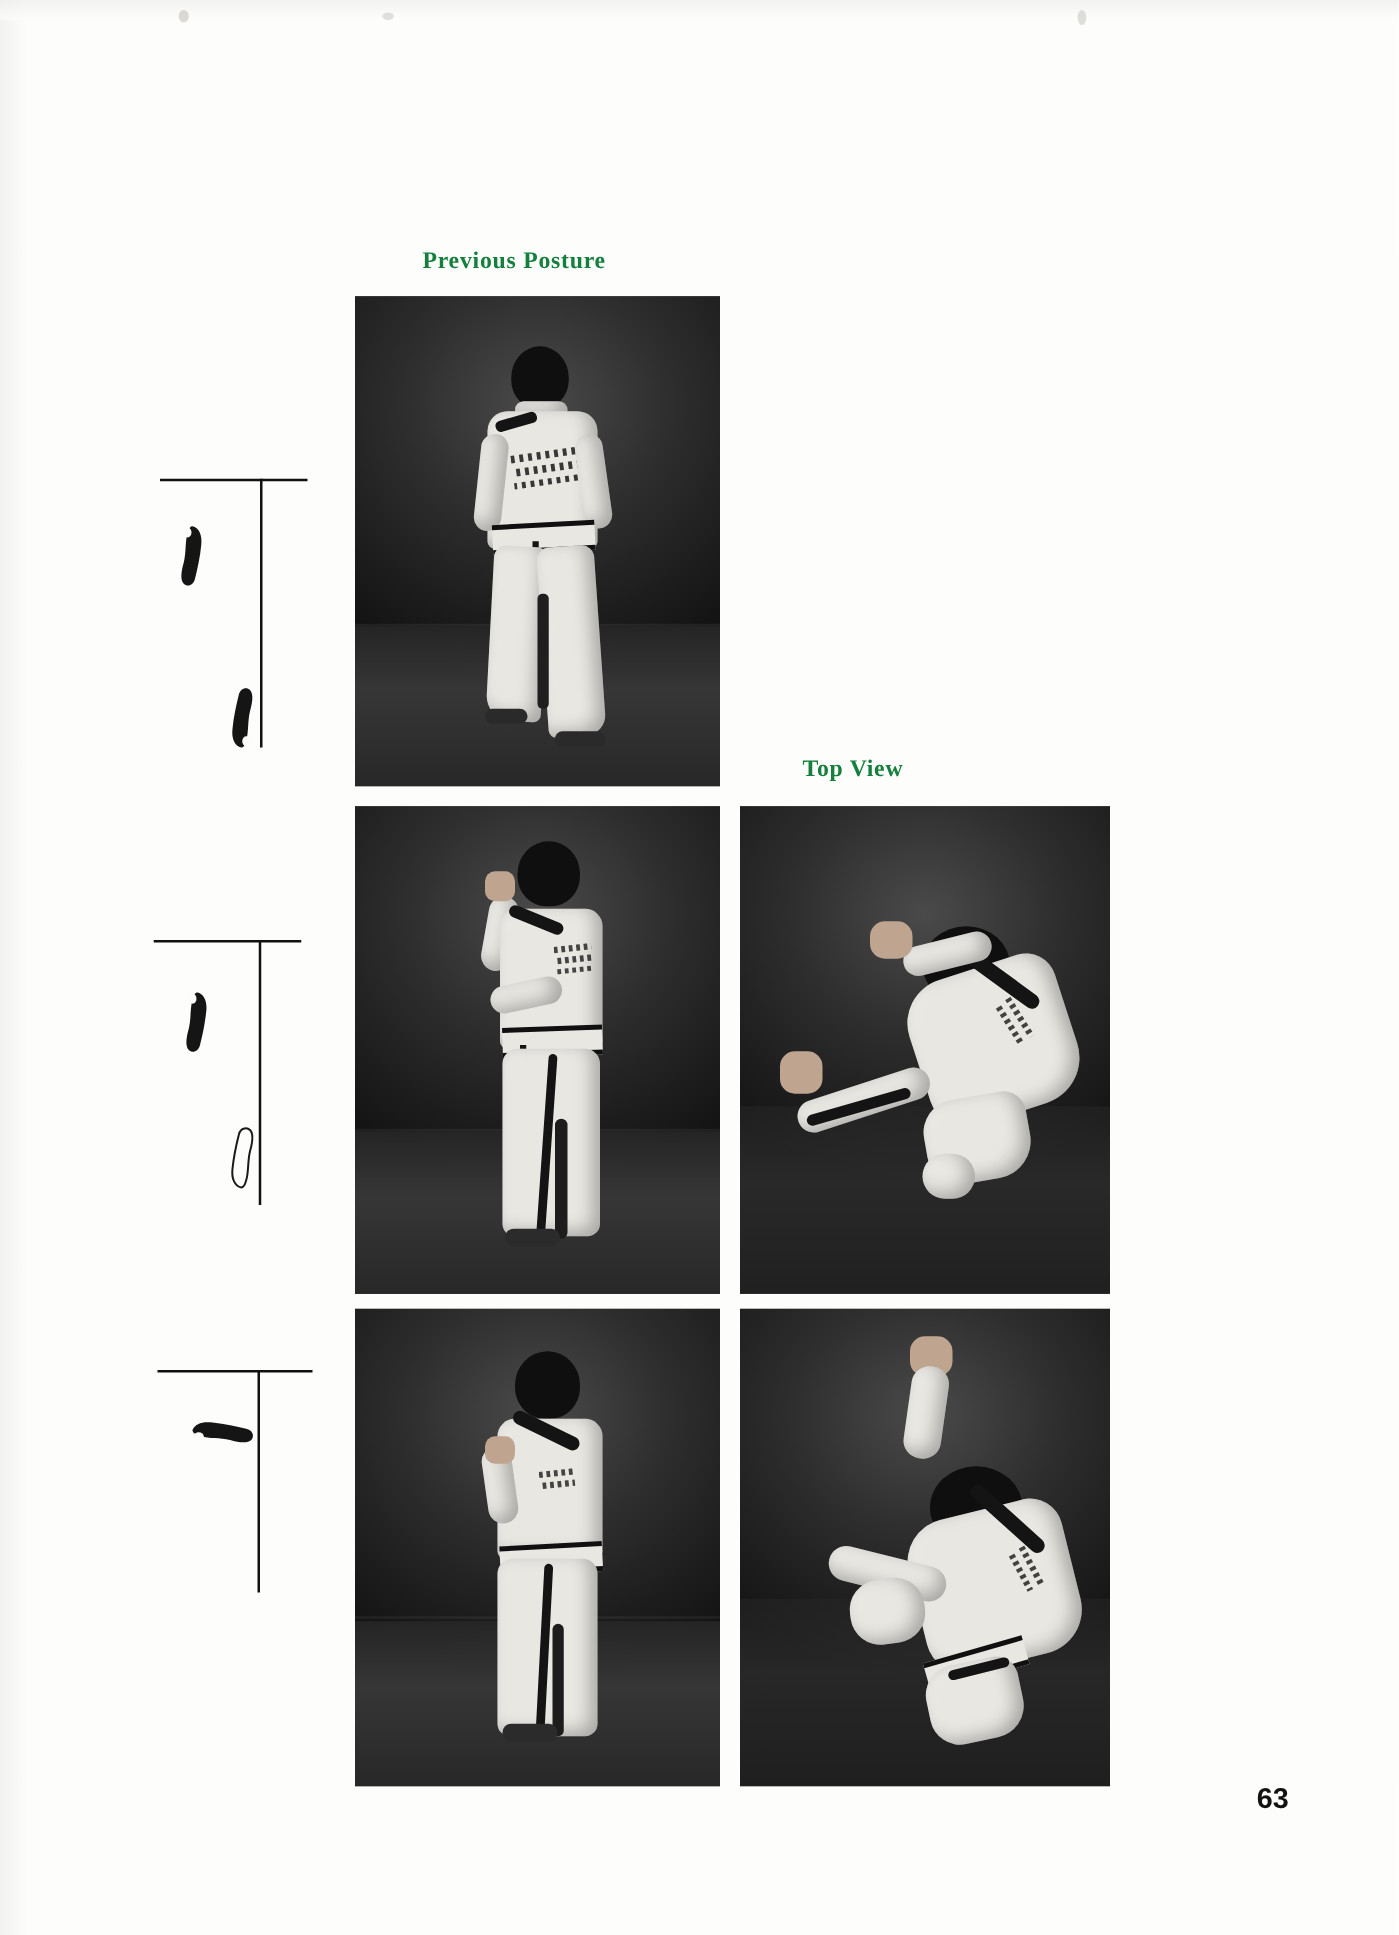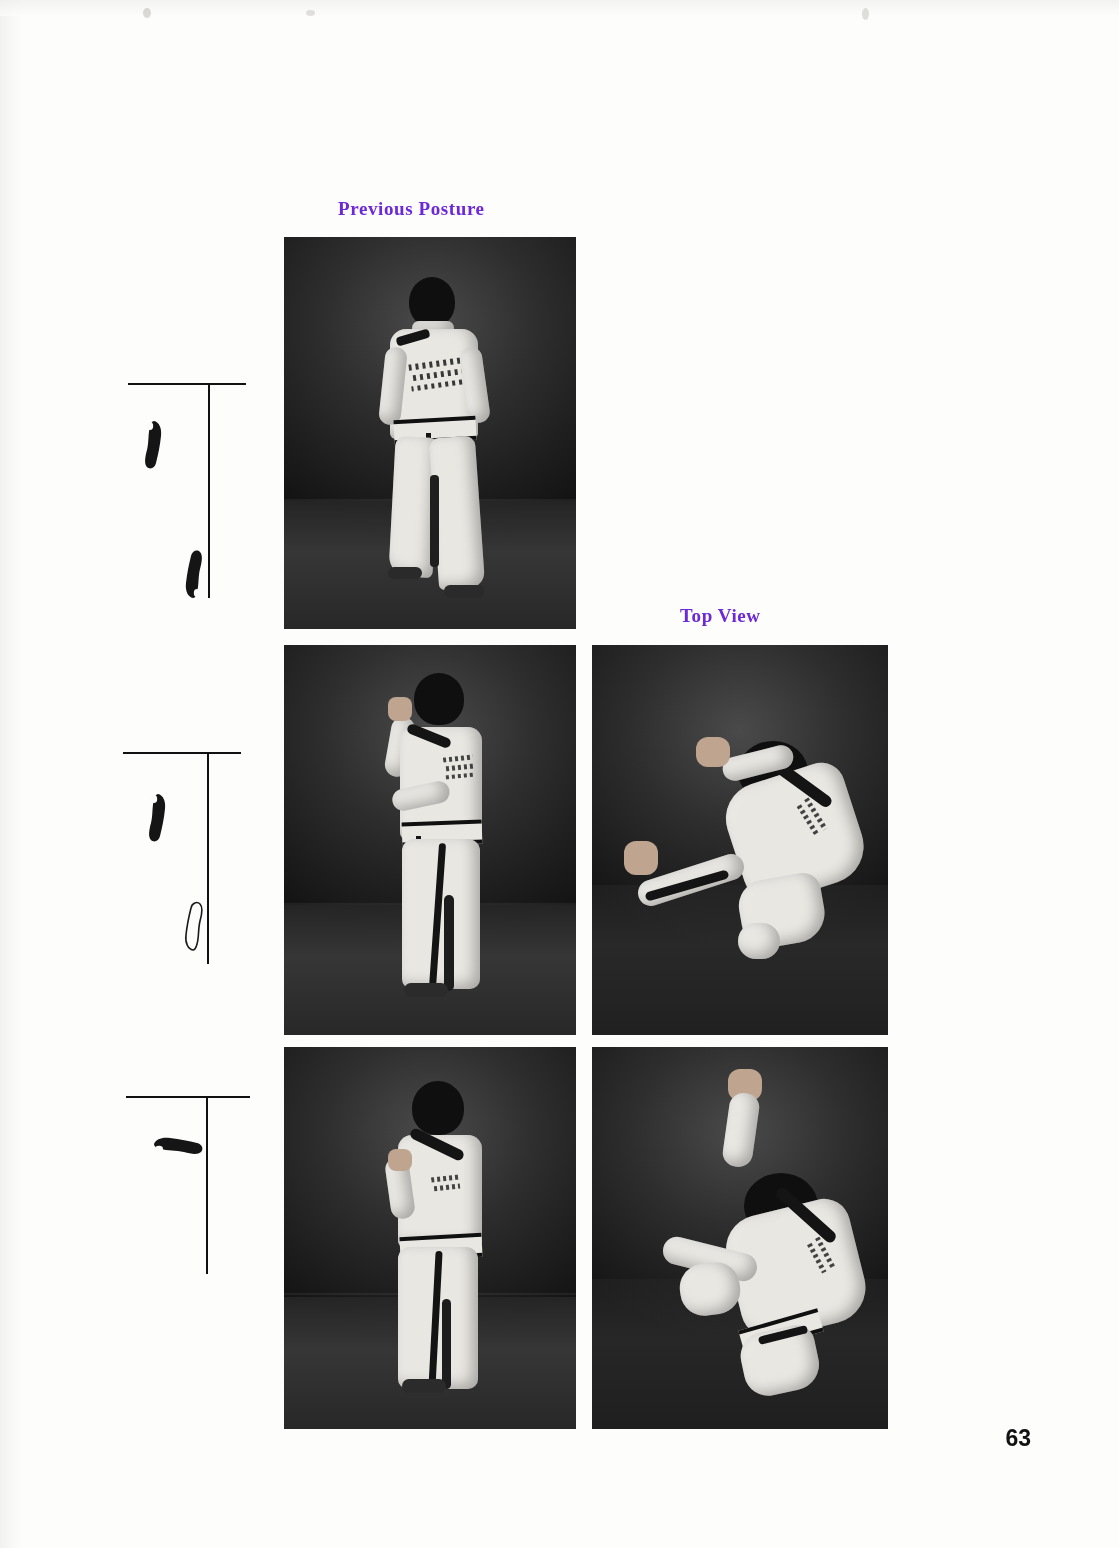--- a/index.html
+++ b/index.html
@@ -36,26 +36,26 @@
     background: linear-gradient(to bottom, #eeeeec, #fdfdfb);
     opacity: .7;
   }
 
   .caption {
     position: absolute;
     font-family: "Liberation Serif", serif;
     font-weight: bold;
     font-size: 19px;
     letter-spacing: .6px;
-    color: #6d28d9;
+    color: #15803d;
     white-space: nowrap;
   }
 
   #caption-previous-posture { left: 338px; top: 198px; }
-  #caption-top-view { left: 680px; top: 605px; }
+  #caption-top-view { left: 642px; top: 605px; }
 
   .photo {
     position: absolute;
     background: #1b1b1b;
     overflow: hidden;
   }
 
   .photo .bg {
     position: absolute;
     inset: 0;

